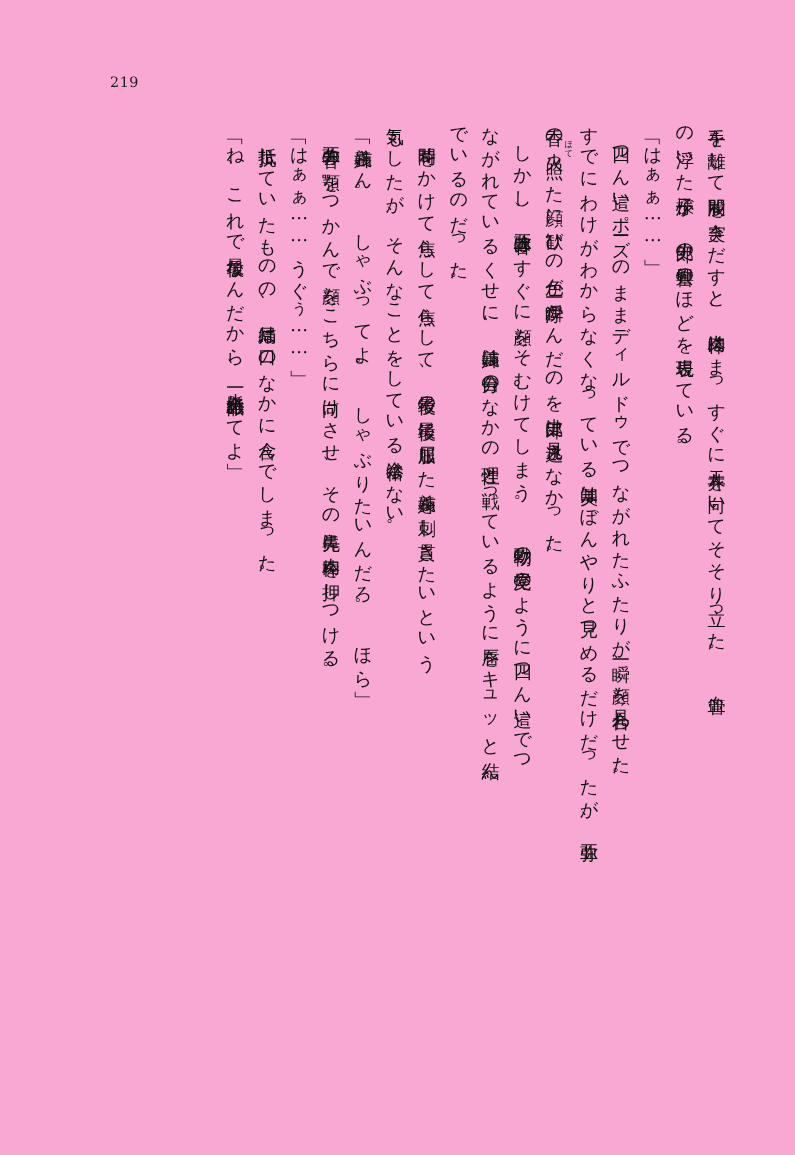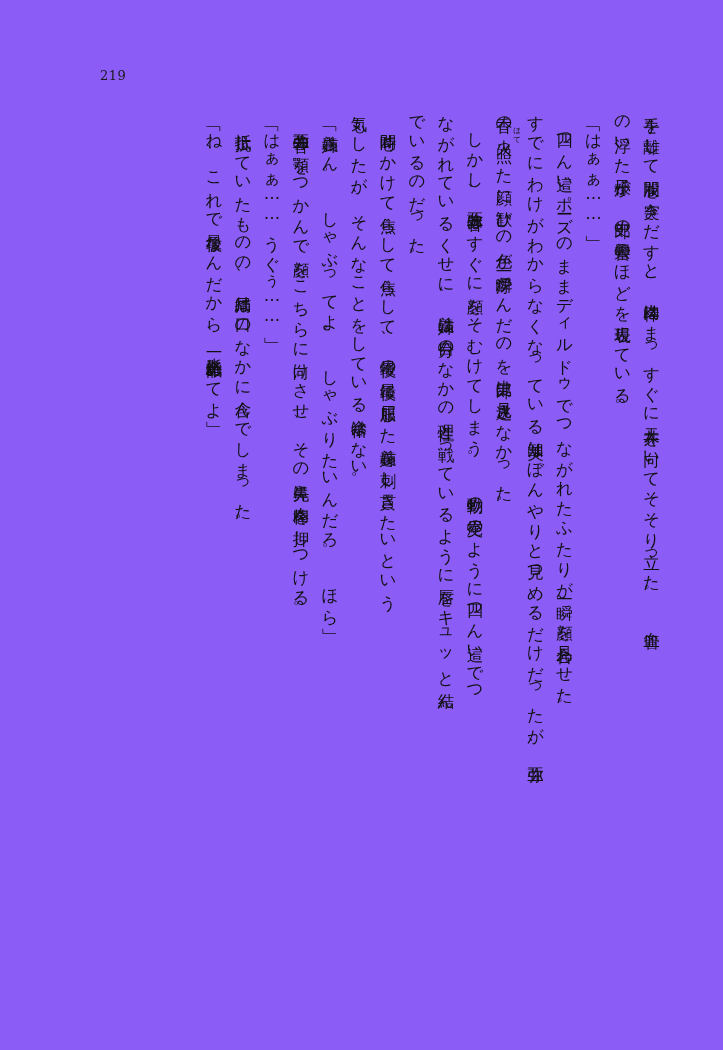--- a/index.html
+++ b/index.html
@@ -7,21 +7,21 @@
     padding: 0;
     background: #ffffff;
   }
   body {
     font-family: "DejaVu Serif", "Liberation Serif", serif;
   }
   .page {
     position: relative;
     width: 723px;
     height: 1050px;
-    background: #8b5cf6;
+    background: #f9a8d4;
     overflow: hidden;
     box-sizing: border-box;
   }
   .page-number {
     position: absolute;
     top: 68px;
     left: 100px;
     font-size: 13px;
     color: #1a1a1a;
     letter-spacing: 0.5px;

